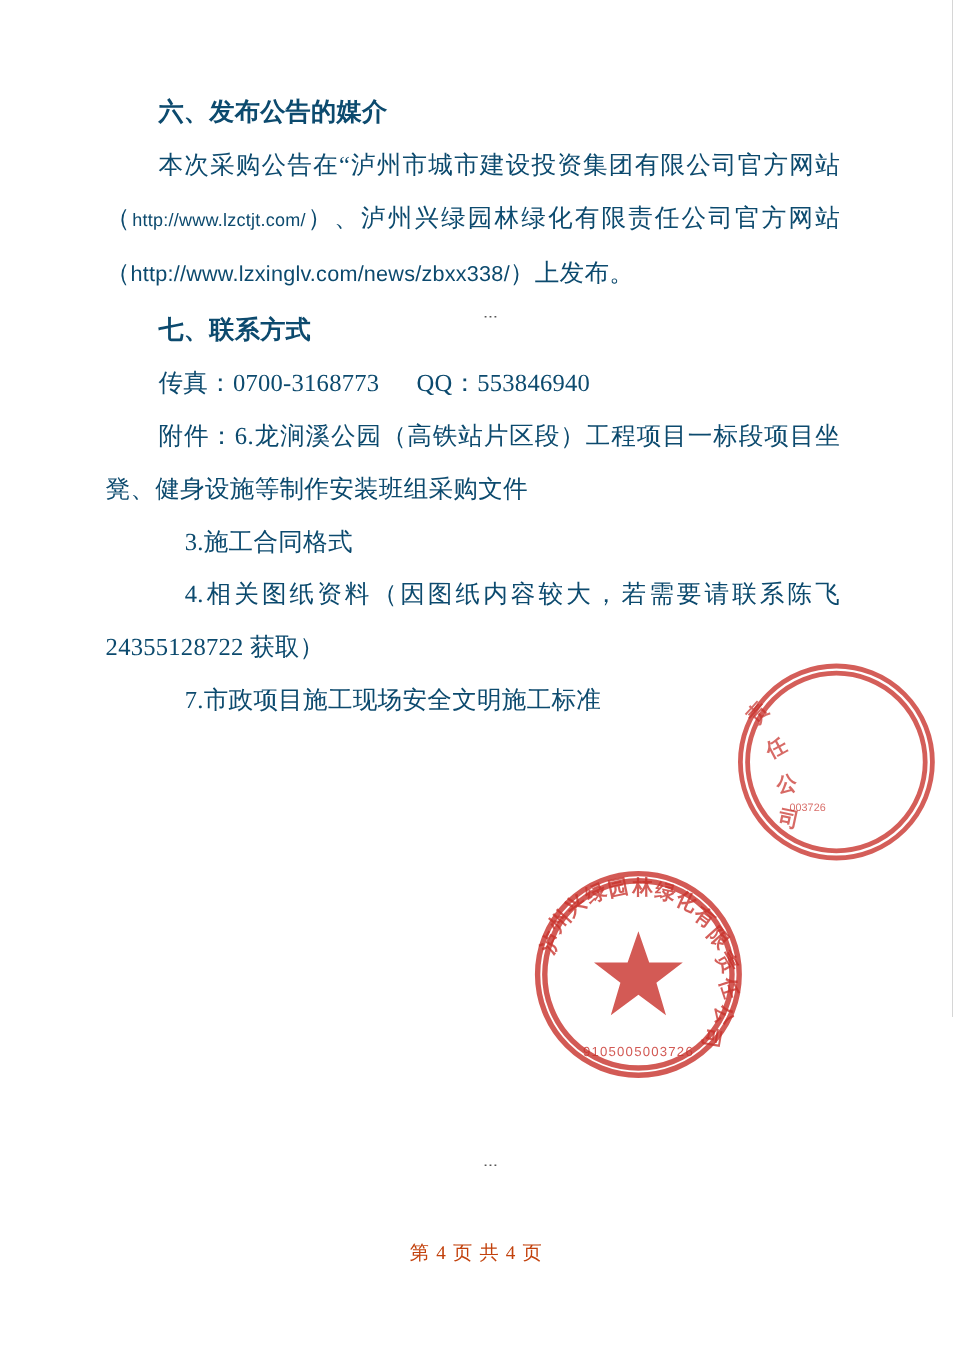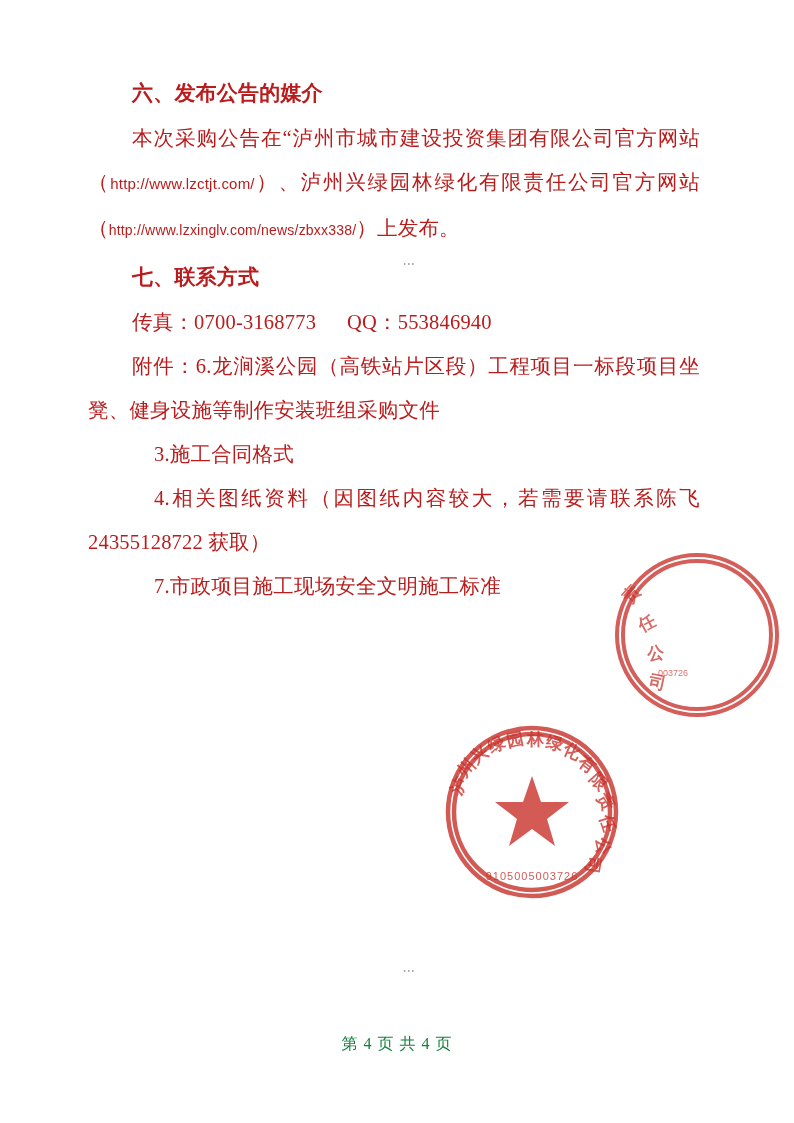--- a/index.html
+++ b/index.html
@@ -18,21 +18,21 @@
     overflow: hidden;
     box-sizing: border-box;
   }
   .content {
     position: absolute;
     left: 88px;
     top: 70px;
     width: 612px;
     font-size: 20.5px;
     line-height: 44px;
-    color: #b91c1c;
+    color: #0c4a6e;
     letter-spacing: 0.2px;
   }
   .heading {
     font-weight: bold;
     margin: 0 0 0 0;
     padding-left: 44px;
     font-size: 21px;
     line-height: 46px;
   }
   .para {
@@ -42,21 +42,21 @@
   }
   .indent-hang {
     text-indent: 44px;
   }
   .url-underline {
     font-family: "Liberation Sans", sans-serif;
     font-size: 15px;
   }
   .url-plain {
     font-family: "Liberation Sans", sans-serif;
-    font-size: 14px;
+    font-size: 18px;
   }
   .contact-row {
     margin: 0;
     padding-left: 44px;
     display: flex;
   }
   .contact-row .c1 {
     width: 215px;
     flex: 0 0 215px;
   }
@@ -85,21 +85,21 @@
     letter-spacing: 3px;
     font-family: "Liberation Serif", serif;
   }
   .footer {
     position: absolute;
     left: 0;
     right: 0;
     bottom: 68px;
     text-align: center;
     font-size: 16px;
-    color: #15803d;
+    color: #c2410c;
     letter-spacing: 1px;
   }
   .dots {
     position: absolute;
     color: #555;
     font-size: 12px;
     line-height: 5px;
     letter-spacing: 0;
     writing-mode: vertical-rl;
   }

